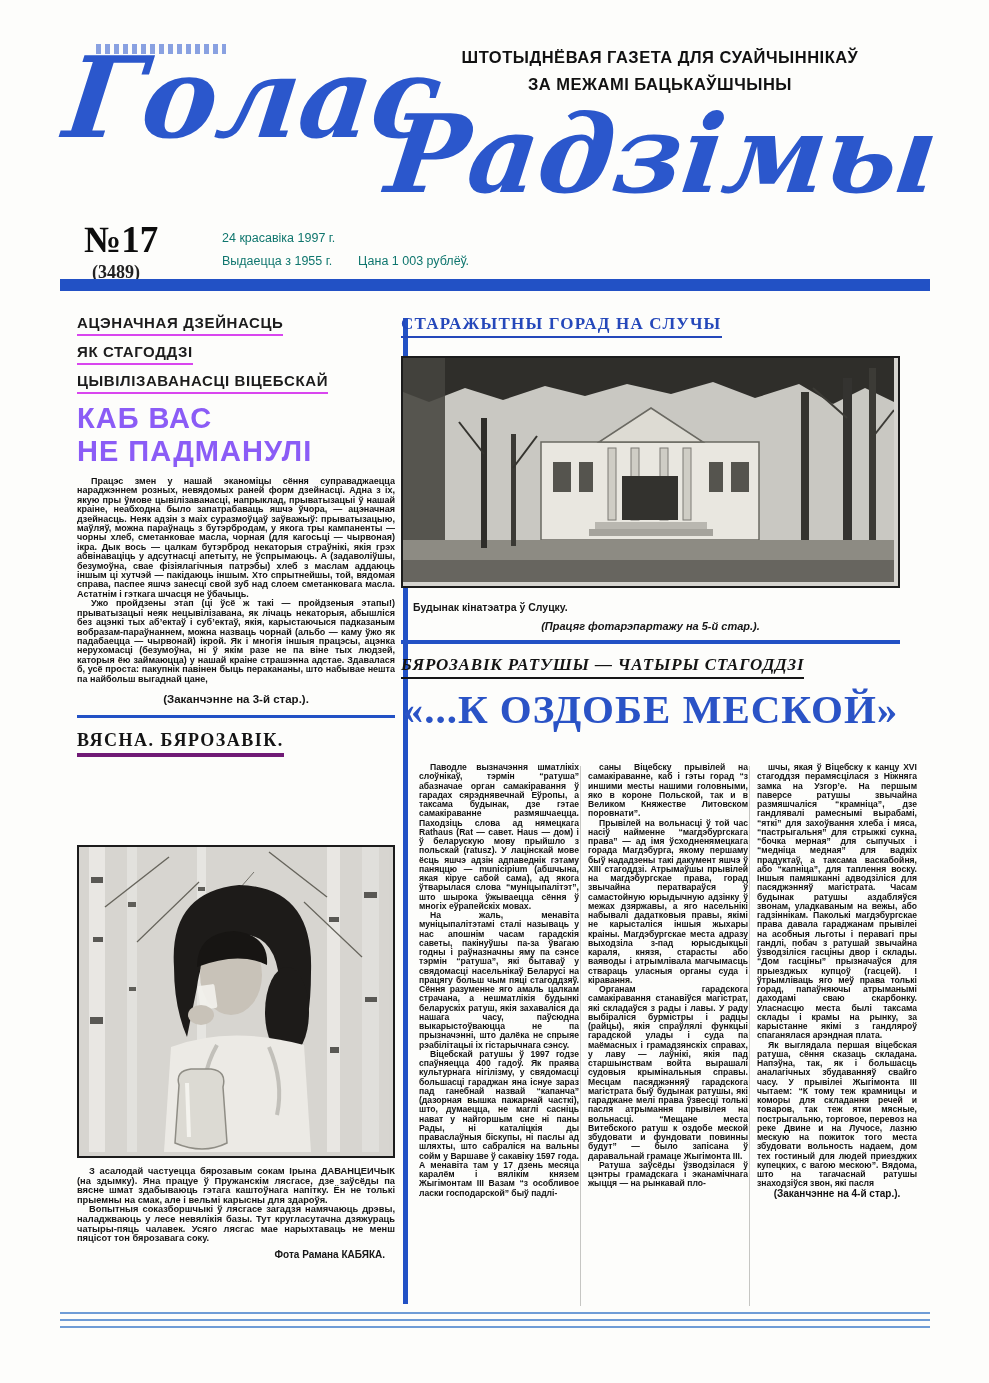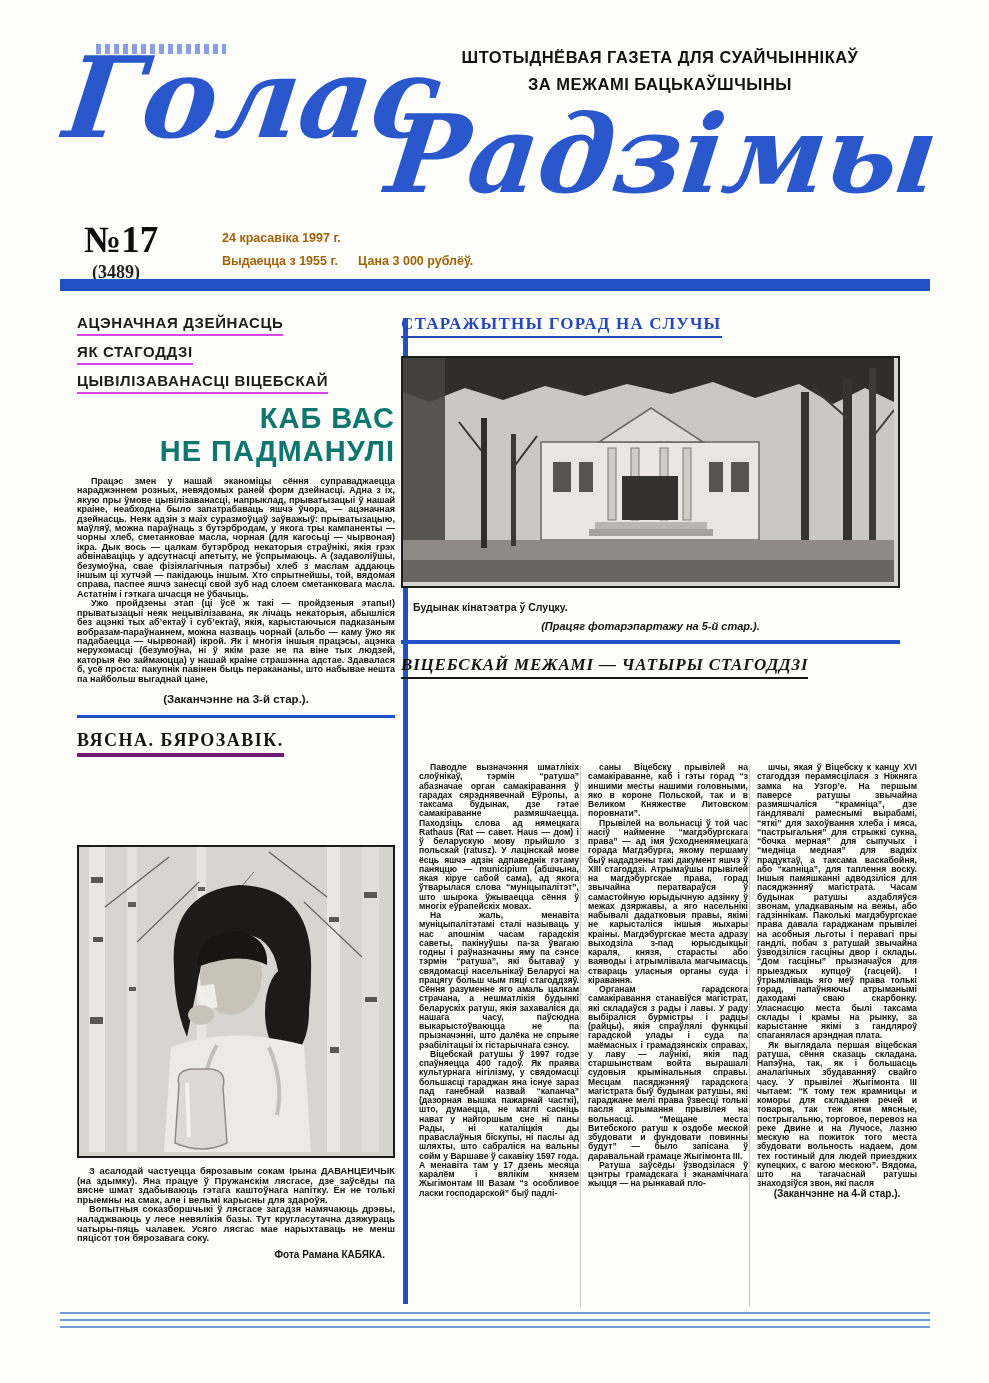--- a/index.html
+++ b/index.html
@@ -16,31 +16,31 @@
     line-height:1;white-space:nowrap;}
   .mast-word1{left:66px;top:42px;font-size:112px;}
   .mast-word2{left:388px;top:100px;font-size:108px;}
   .stamp-smudge{position:absolute;left:96px;top:44px;width:130px;height:10px;
     background:repeating-linear-gradient(90deg,#2b57cc 0 5px,transparent 5px 9px);
     opacity:.55;filter:blur(.4px);}
   .issue-no{position:absolute;left:84px;top:218px;
     font-family:"Liberation Serif",serif;font-weight:bold;font-size:37px;color:#0d0d0d;}
   .issue-total{position:absolute;left:92px;top:262px;
     font-family:"Liberation Serif",serif;font-weight:bold;font-size:18px;color:#222;}
-  .meta{position:absolute;font-size:12.5px;font-weight:bold;color:#a16207;}
+  .meta{position:absolute;font-size:12.5px;font-weight:normal;color:#0f766e;}
   .meta-date{left:222px;top:231px;}
   .meta-since{left:222px;top:254px;}
   .meta-price{left:358px;top:254px;}
   .top-band{position:absolute;left:60px;top:279px;width:870px;height:12px;background:#2251c5;}
 
   
   .left-col{position:absolute;left:77px;top:314px;width:318px;}
   .kicker-line{display:table;font-size:15px;font-weight:bold;letter-spacing:.6px;
     color:#1c1c1c;border-bottom:2px solid #d946ef;padding-bottom:3px;margin-bottom:7px;}
-  .left-headline{margin-top:8px;text-align:right;color:#0f766e;font-weight:bold;
+  .left-headline{margin-top:8px;text-align:left;color:#8b5cf6;font-weight:bold;
     font-size:29px;line-height:33px;letter-spacing:1px;}
   .left-body{margin-top:9px;font-size:9px;font-weight:600;line-height:9.4px;
     text-align:justify;color:#121212;overflow:hidden;}
   .left-body p{margin:0;text-indent:14px;}
   .cont-note{margin-top:9px;text-align:center;font-size:11.5px;font-weight:bold;}
   .rule-blue{height:3px;background:#2251c5;margin:10px 0 0 0;}
   .feature-head{margin-top:12px;display:table;font-family:"Liberation Serif",serif;
     font-weight:bold;font-size:18px;letter-spacing:1.5px;border-bottom:4px solid #701a75;
     padding-bottom:2px;color:#141414;}
   .photo-frame{border:2px solid #1c1c1c;background:#d6d4cf;line-height:0;}
@@ -91,21 +91,21 @@
       <div>ШТОТЫДНЁВАЯ ГАЗЕТА ДЛЯ СУАЙЧЫННІКАЎ</div>
       <div>ЗА МЕЖАМІ БАЦЬКАЎШЧЫНЫ</div>
     </div>
     <div class="stamp-smudge"></div>
     <div class="mast-word mast-word1">Голас</div>
     <div class="mast-word mast-word2">Радзімы</div>
     <div class="issue-no">№17</div>
     <div class="issue-total">(3489)</div>
     <div class="meta meta-date">24 красавіка 1997 г.</div>
     <div class="meta meta-since">Выдаецца з 1955 г.</div>
-    <div class="meta meta-price">Цана 3 000 рублёў.</div>
+    <div class="meta meta-price">Цана 1 003 рублёў.</div>
     <div class="top-band"></div>
   </header>
 
   <section class="left-col">
     <div>
       <span class="kicker-line">АЦЭНАЧНАЯ ДЗЕЙНАСЦЬ</span>
       <span class="kicker-line">ЯК СТАГОДДЗІ</span>
       <span class="kicker-line">ЦЫВІЛІЗАВАНАСЦІ ВІЦЕБСКАЙ</span>
     </div>
     <div class="left-headline">
@@ -207,21 +207,22 @@
           <line x1="81" y1="96" x2="56" y2="64" stroke="#34332e" stroke-width="2"></line>
           <line x1="110" y1="110" x2="134" y2="78" stroke="#34332e" stroke-width="2"></line>
         </g>
       </svg>
     </div>
 
     <div class="caption-r1">Будынак кінатэатра ў Слуцку.</div>
     <div class="caption-r2">(Працяг фотарэпартажу на 5-й стар.).</div>
     <div class="rule-blue-r"></div>
 
-    <div class="art-kicker">ВІЦЕБСКАЙ МЕЖАМІ — ЧАТЫРЫ СТАГОДДЗІ</div>
+    <div class="art-kicker">БЯРОЗАВІК РАТУШЫ — ЧАТЫРЫ СТАГОДДЗІ</div>
+    <div class="art-headline">«...К ОЗДОБЕ МЕСКОЙ»</div>
   </section>
 
   <div class="col col-1">
     <p>Паводле вызначэння шматлікіх слоўнікаў, тэрмін “ратуша” абазначае орган самакіравання ў гарадах сярэднявечнай Еўропы, а таксама будынак, дзе гэтае самакіраванне размяшчаецца. Паходзіць слова ад нямецкага Rathaus (Rat — савет. Haus — дом) і ў беларускую мову прыйшло з польскай (ratusz). У лацінскай мове ёсць яшчэ адзін адпаведнік гэтаму паняццю — municipium (абшчына, якая кіруе сабой сама), ад якога ўтварылася слова “муніцыпалітэт”, што шырока ўжываецца сёння ў многіх еўрапейскіх мовах.</p>
     <p>На жаль, менавіта муніцыпалітэтамі сталі называць у нас апошнім часам гарадскія саветы, пакінуўшы па-за ўвагаю годны і раўназначны яму па сэнсе тэрмін “ратуша”, які бытаваў у свядомасці насельнікаў Беларусі на працягу больш чым пяці стагоддзяў. Сёння разуменне яго амаль цалкам страчана, а нешматлікія будынкі беларускіх ратуш, якія захаваліся да нашага часу, паўсюдна выкарыстоўваюцца не па прызначэнні, што далёка не спрыяе рэабілітацыі іх гістарычнага сэнсу.</p>
     <p>Віцебскай ратушы ў 1997 годзе спаўняецца 400 гадоў. Як праява культурнага нігілізму, у свядомасці большасці гараджан яна існуе зараз пад ганебнай назвай “капанча” (дазорная вышка пажарнай часткі), што, думаецца, не маглі сасніць нават у найгоршым сне ні паны Рады, ні каталіцкія ды праваслаўныя біскупы, ні паслы ад шляхты, што сабраліся на вальны сойм у Варшаве ў сакавіку 1597 года. А менавіта там у 17 дзень месяца каралём і вялікім князем Жыгімонтам III Вазам “з особливое ласки господарской” быў падлі-</p>
   </div>
   <div class="col-sep sep-a"></div>
   <div class="col col-2">
     <p>саны Віцебску прывілей на самакіраванне, каб і гэты горад “з иншими месты нашими головными, яко в короне Польской, так и в Великом Княжестве Литовском поровнати”.</p>

